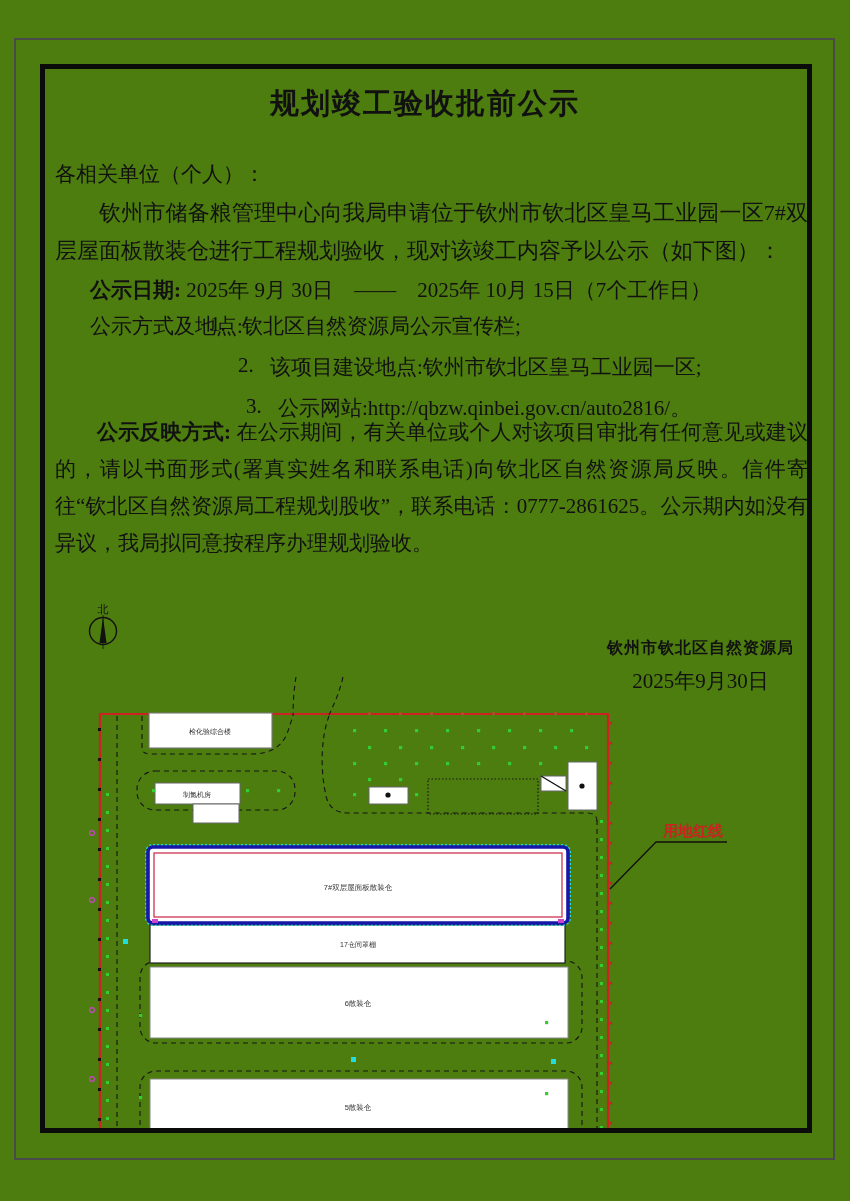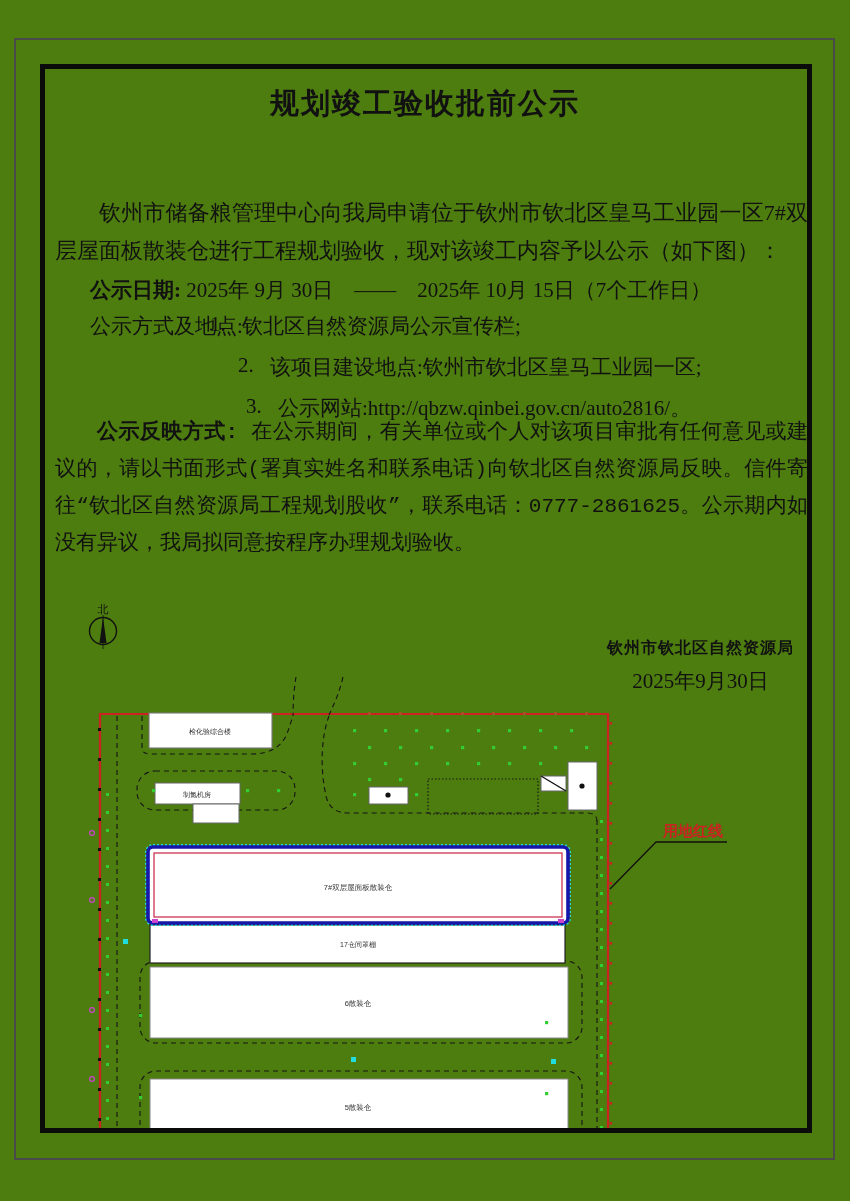--- a/index.html
+++ b/index.html
@@ -19,36 +19,37 @@
   .date-line{position:absolute;left:90px;top:276px;font-size:21px;white-space:nowrap;}
   .bold{font-weight:bold;}
   .method{position:absolute;left:90px;top:312px;font-size:21px;}
   .method-label{position:absolute;left:0;top:0;font-weight:normal;}
   .method-items{margin-left:120px;}
   .method-row{display:flex;margin-bottom:13px;white-space:nowrap;}
   .method-row .no{width:32px;flex:0 0 auto;}
   .method-row.r2{margin-left:28px;}
   .method-row.r3{margin-left:36px;}
   .feedback{position:absolute;left:55px;top:414px;width:753px;font-size:21px;
-    line-height:37px;text-indent:2em;text-align:justify;font-family:Liberation Mono, monospace;}
+    line-height:37px;text-indent:2em;text-align:justify;}
   .signature{position:absolute;top:638px;right:56px;text-align:center;z-index:2;}
   .signature .agency{font-size:16px;font-weight:bold;letter-spacing:1px;}
   .signature .date{font-size:21px;margin-top:8px;}
   svg.siteplan{position:absolute;left:85px;top:600px;width:648px;height:532px;z-index:1;}
   svg text{font-family:"Liberation Sans","DejaVu Sans",sans-serif;}
 </style>
 </head>
 <body>
 
 <div class="page">
   <div class="outer-border"></div>
   <div class="inner-border"></div>
 
   <div class="title">规划竣工验收批前公示</div>
 
+  <div class="salutation">各相关单位（个人）：</div>
 
   <div class="intro">钦州市储备粮管理中心向我局申请位于钦州市钦北区皇马工业园一区7#双层屋面板散装仓进行工程规划验收，现对该竣工内容予以公示（如下图）：</div>
 
   <div class="date-line"><span class="bold">公示日期:</span> <span>2025年 9月 30日　——　2025年 10月 15日（7个工作日）</span></div>
 
   <div class="method">
     <span class="method-label">公示方式及地点:</span>
     <div class="method-items">
       <div class="method-row r1">
         <span class="no">1.</span>

